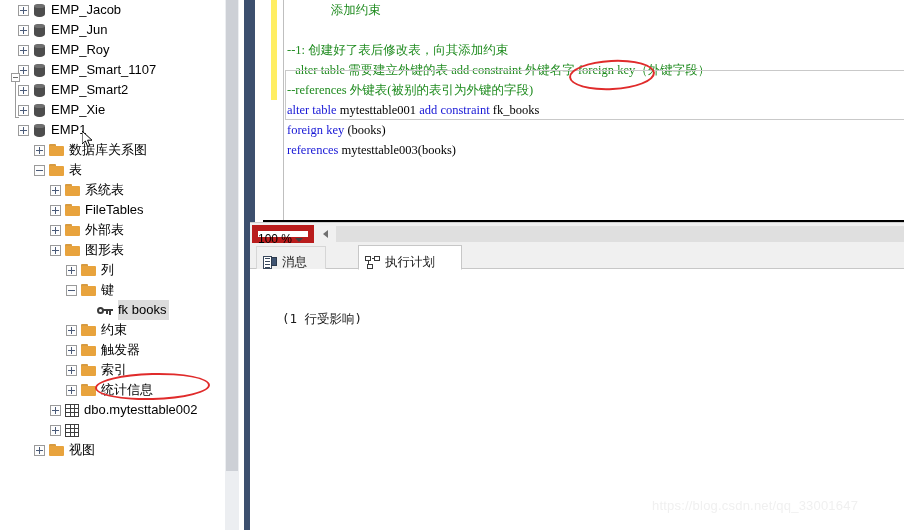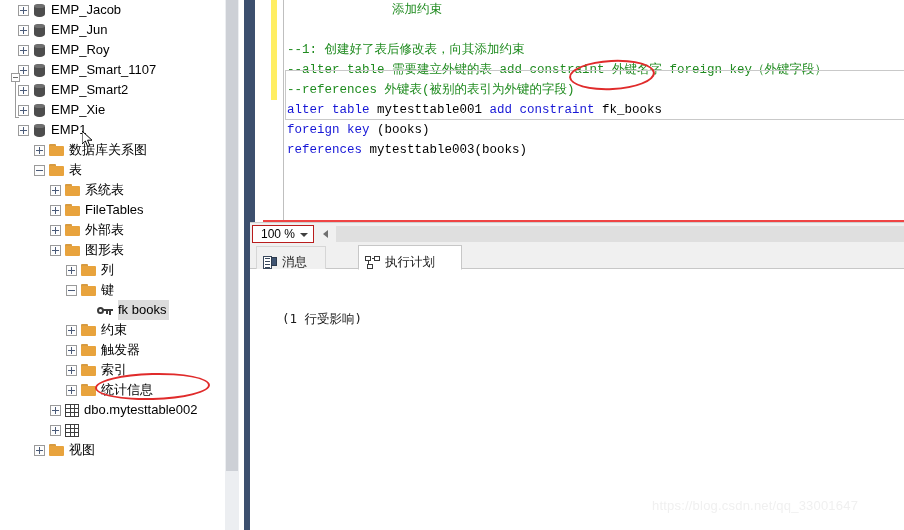--- a/index.html
+++ b/index.html
@@ -6,21 +6,21 @@
   html, body {
     margin: 0; padding: 0;
     width: 904px; height: 530px;
     overflow: hidden;
     background: #ffffff;
     font-family: "Liberation Sans", "DejaVu Sans", sans-serif;
   }
   #app {
     position: relative;
     width: 904px; height: 530px;
-    background: #ef4444;
+    background: #000000;
   }
 
   
   #tree-panel {
     position: absolute;
     left: 0; top: 0;
     width: 225px; height: 530px;
     background: #ffffff;
     overflow: hidden;
   }
@@ -199,21 +199,21 @@
   #editor-gutter-line {
     position: absolute;
     left: 20px; top: 0;
     width: 1px; height: 220px;
     background: #bfbfbf;
   }
   #code {
     position: absolute;
     left: 24px; top: 0;
     right: 0;
-    font-family: Liberation Mono, monospace;
+    font-family: Liberation Serif, serif;
     font-size: 12.5px;
     line-height: 20px;
     white-space: pre;
   }
   .cl { display: block; height: 20px; }
   .c-comment { color: #1f8b1f; }
   .c-kw { color: #1616d6; text-align: center; }
   .c-plain { color: #000000; }
 
   
@@ -255,24 +255,24 @@
     left: 250px; top: 222px;
     width: 654px; height: 22px;
     background: #f0f0f0;
     border-top: 1px solid #cfcfcf;
   }
   #zoom-select {
     position: absolute;
     left: 2px; top: 2px;
     width: 62px; height: 18px;
     background: #ffffff;
-    border: 1px solid #b91c1c;
+    border: 6px solid #b91c1c;
     font-size: 12px;
     line-height: 17px;
-    padding-left: 8px;
+    padding-left: 0;
     color: #000;
   }
   #zoom-caret {
     position: absolute;
     right: 5px; top: 7px;
     width: 0; height: 0;
     border-left: 4px solid transparent;
     border-right: 4px solid transparent;
     border-top: 4px solid #404040;
   }

